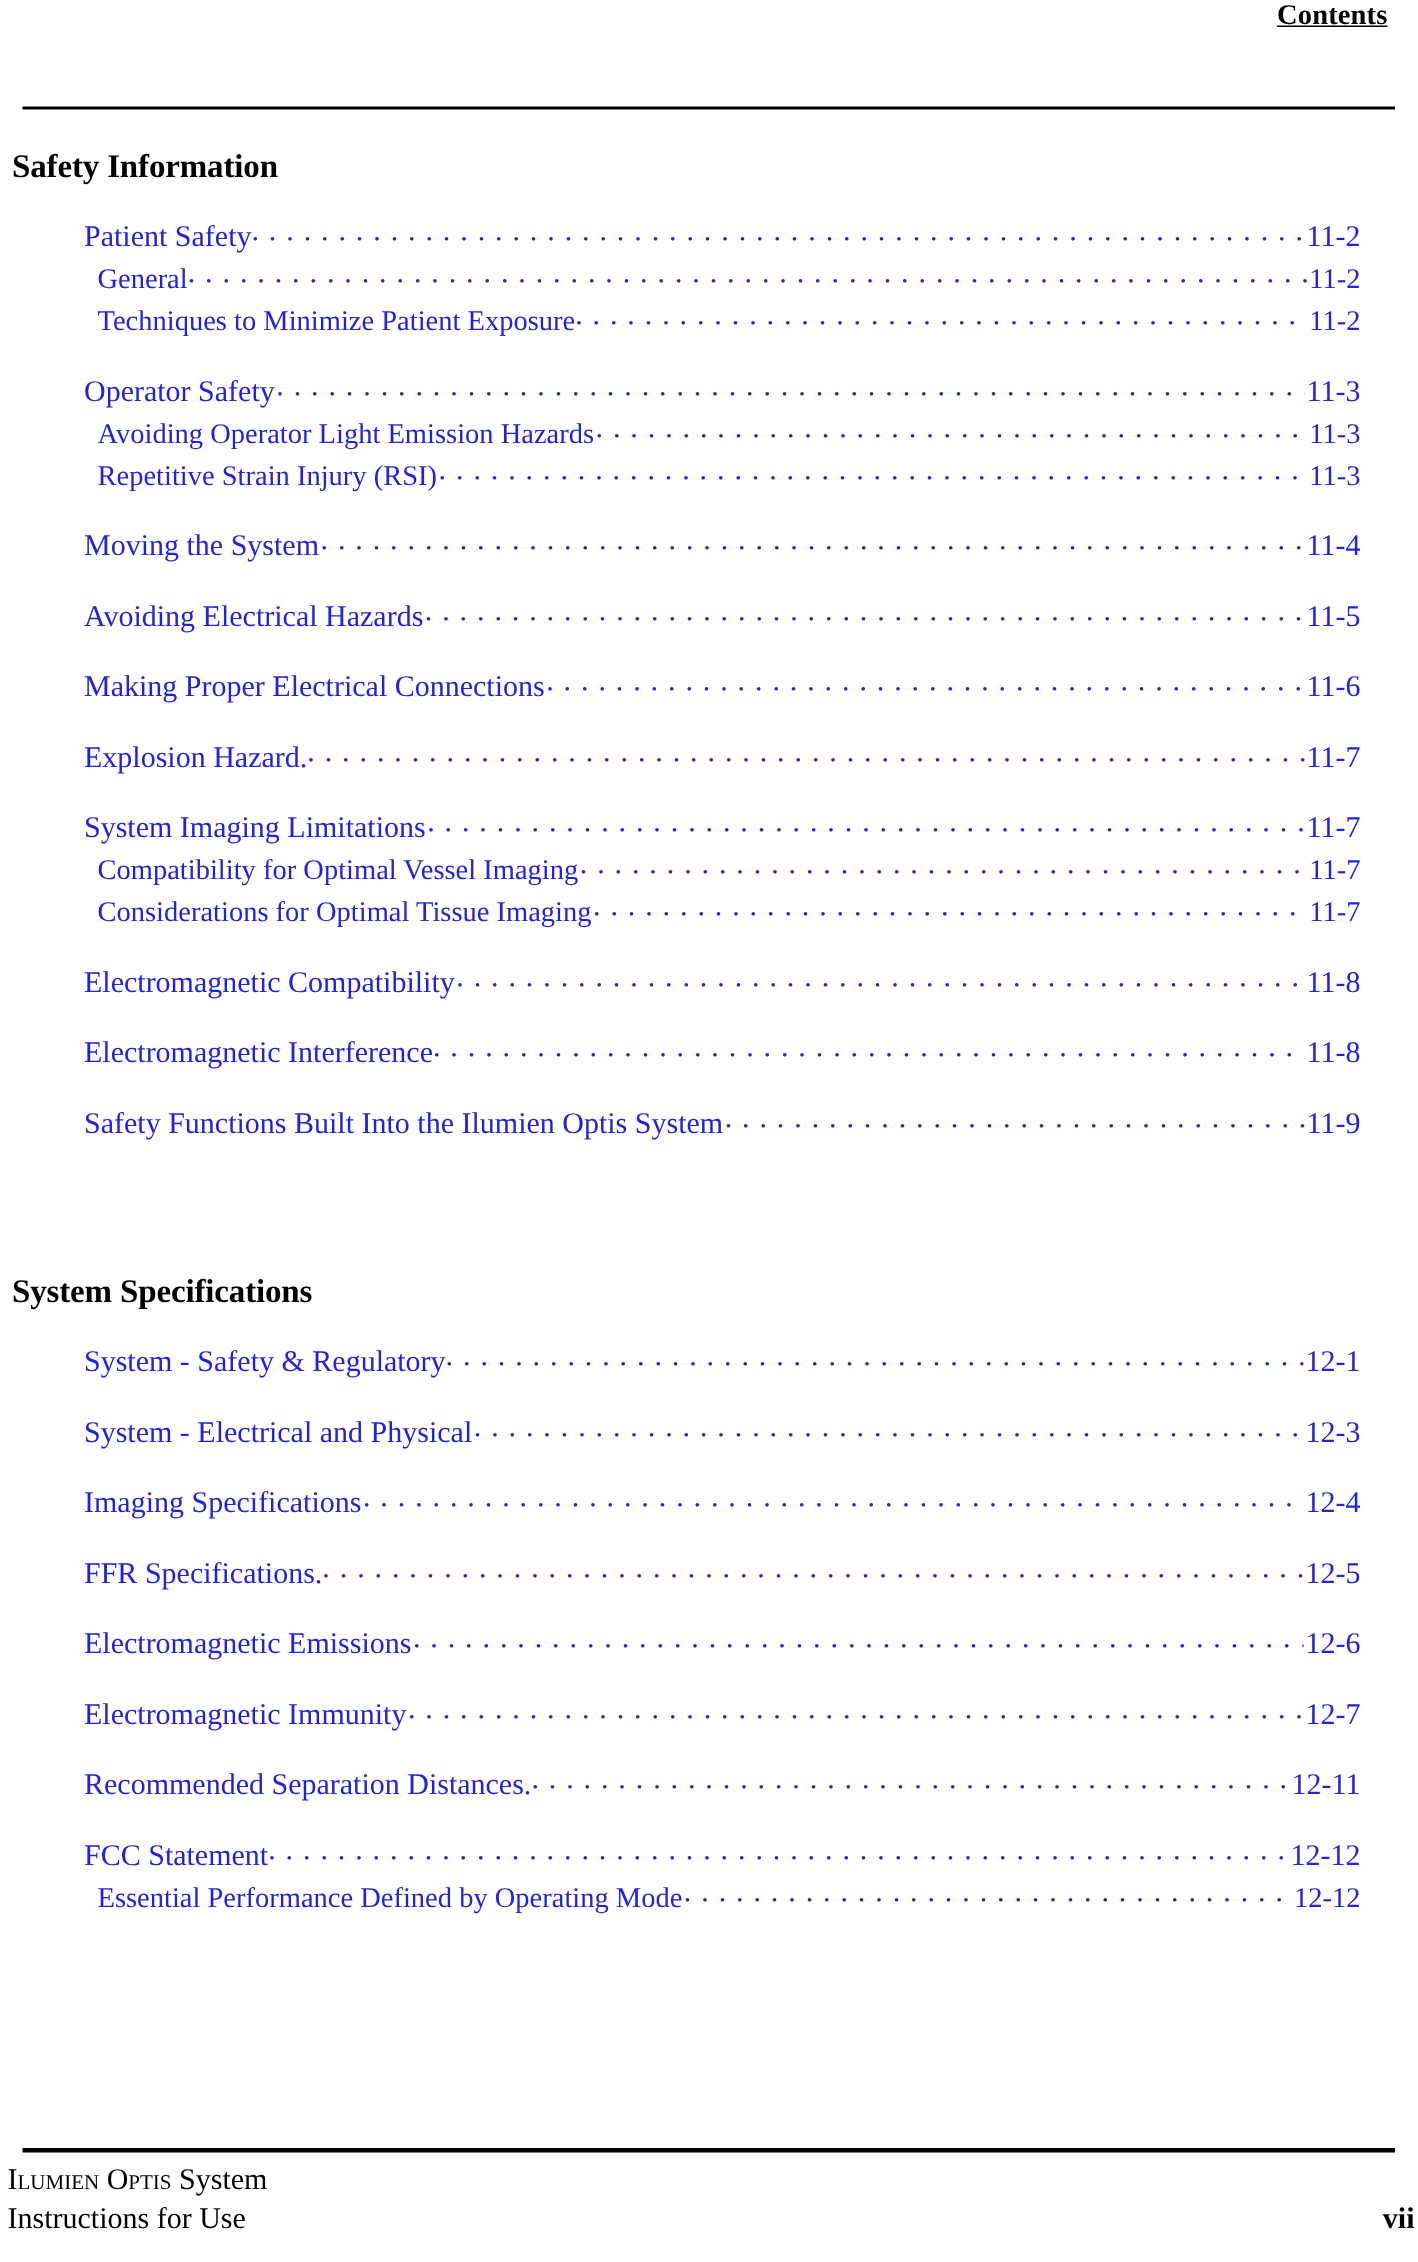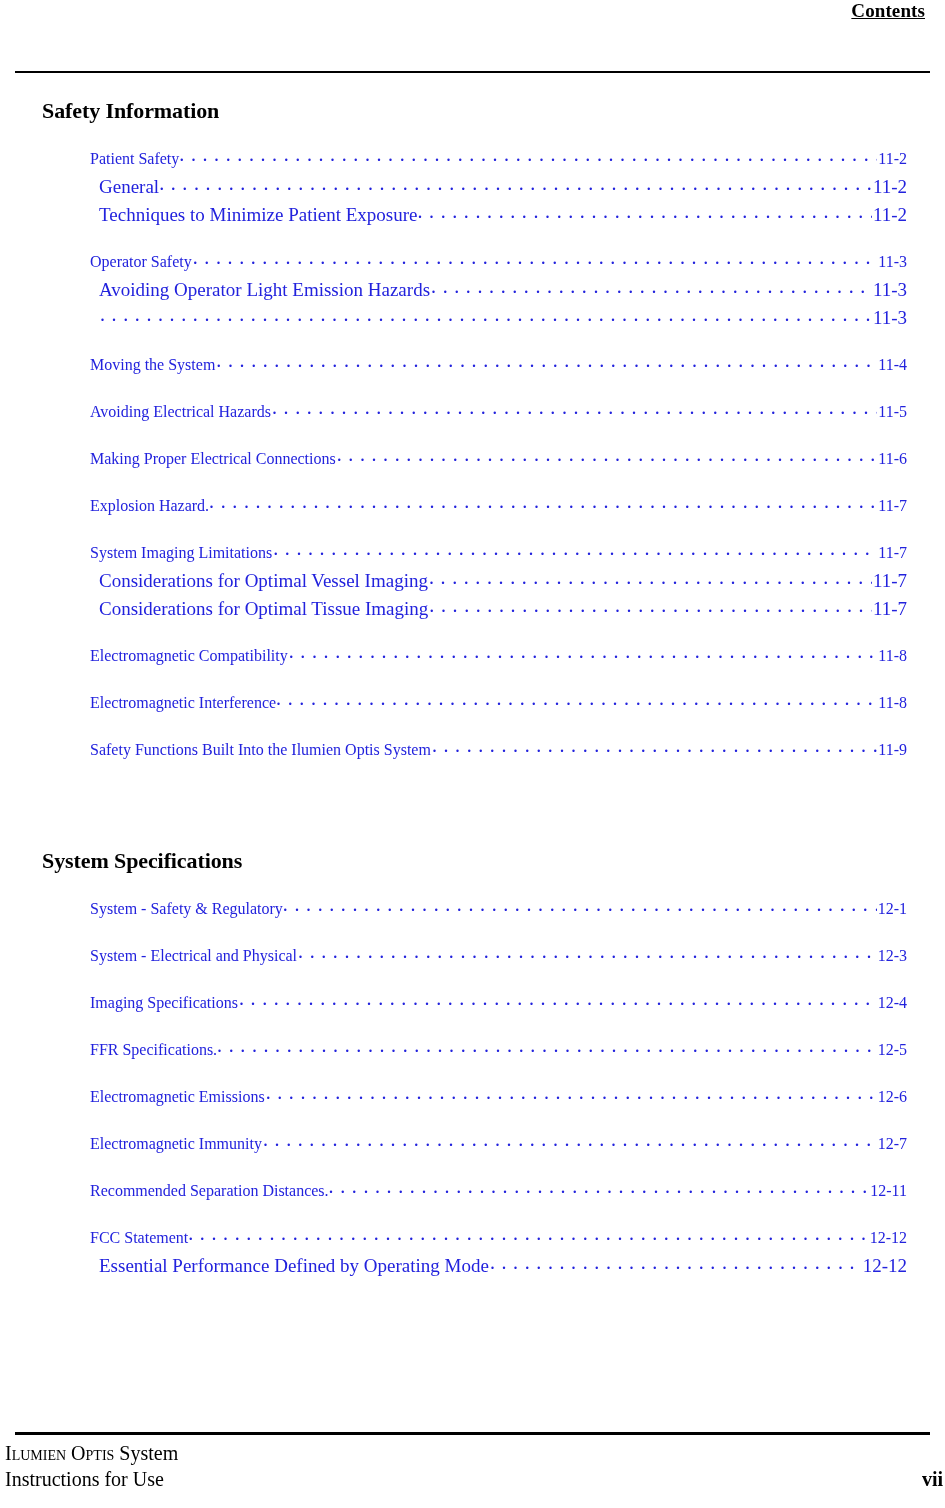--- a/index.html
+++ b/index.html
@@ -46,21 +46,20 @@
   
   .content {
     position: absolute;
     left: 0;
     top: 72px;
     width: 945px;
   }
 
   .toc-section {
     position: relative;
-    margin-left: 34px;
   }
   .toc-section + .toc-section {
     margin-top: 58px;
   }
 
   .section-title {
     font-size: 22px;
     font-weight: bold;
     color: #000000;
     margin: 0 0 0 8px;
@@ -74,21 +73,21 @@
   .toc-group {
     margin-top: 18px;
   }
   .toc-group:first-of-type {
     margin-top: 16px;
   }
 
   .toc-entry {
     display: flex;
     align-items: baseline;
-    font-size: 16px;
+    font-size: 20px;
     line-height: 29px;
     color: #2222dd;
     white-space: nowrap;
     padding-right: 38px;
   }
   .toc-entry.level-1 {
     padding-left: 56px;
   }
   .toc-entry.level-2 {
     padding-left: 65px;
@@ -200,20 +199,21 @@
           <span class="entry-label">Operator Safety</span>
           <span class="entry-leader"></span>
           <span class="entry-page">11-3</span>
         </div>
         <div class="toc-entry level-2">
           <span class="entry-label">Avoiding Operator Light Emission Hazards</span>
           <span class="entry-leader"></span>
           <span class="entry-page">11-3</span>
         </div>
         <div class="toc-entry level-2">
+          <span class="entry-label">Repetitive Strain Injury (RSI)</span>
           <span class="entry-leader"></span>
           <span class="entry-page">11-3</span>
         </div>
       </div>
       <div class="toc-group">
         <div class="toc-entry level-1">
           <span class="entry-label">Moving the System</span>
           <span class="entry-leader"></span>
           <span class="entry-page">11-4</span>
         </div>
@@ -239,21 +239,21 @@
           <span class="entry-page">11-7</span>
         </div>
       </div>
       <div class="toc-group">
         <div class="toc-entry level-1">
           <span class="entry-label">System Imaging Limitations</span>
           <span class="entry-leader"></span>
           <span class="entry-page">11-7</span>
         </div>
         <div class="toc-entry level-2">
-          <span class="entry-label">Considerations for Optimal Vessel Imaging</span>
+          <span class="entry-label">Compatibility for Optimal Vessel Imaging</span>
           <span class="entry-leader"></span>
           <span class="entry-page">11-7</span>
         </div>
         <div class="toc-entry level-2">
           <span class="entry-label">Considerations for Optimal Tissue Imaging</span>
           <span class="entry-leader"></span>
           <span class="entry-page">11-7</span>
         </div>
       </div>
       <div class="toc-group">

